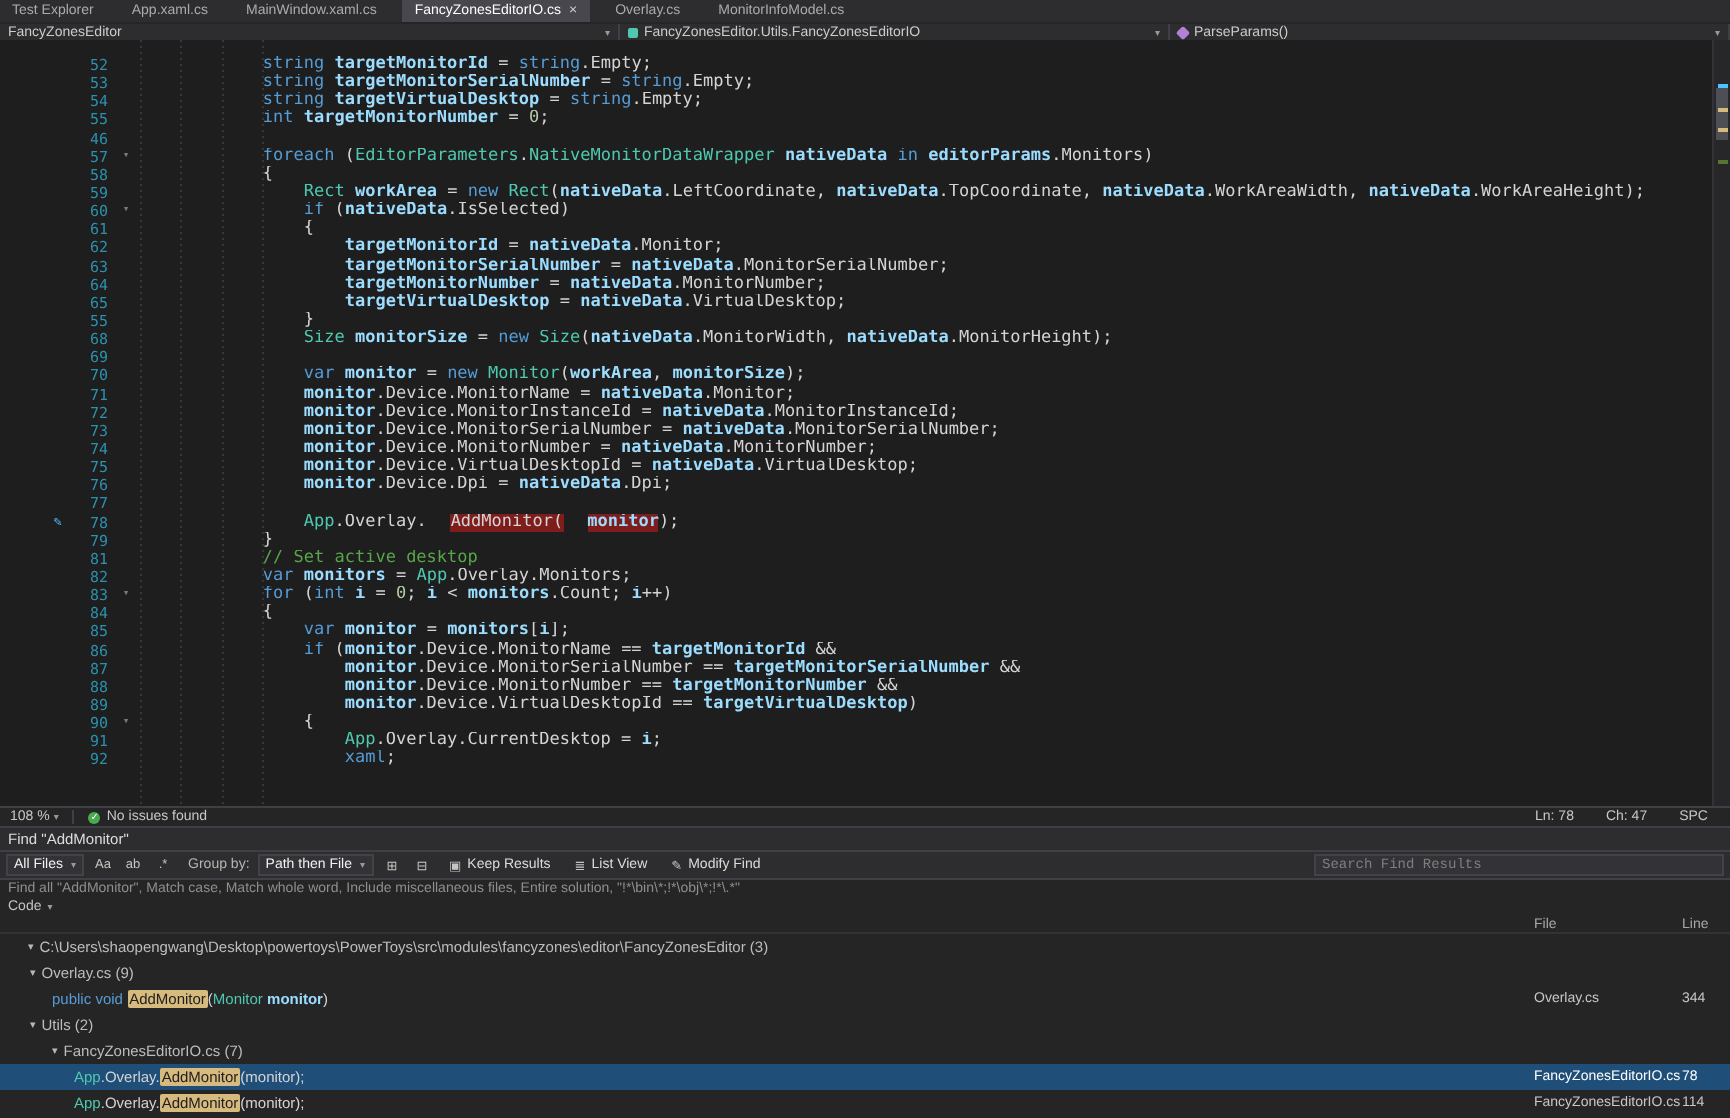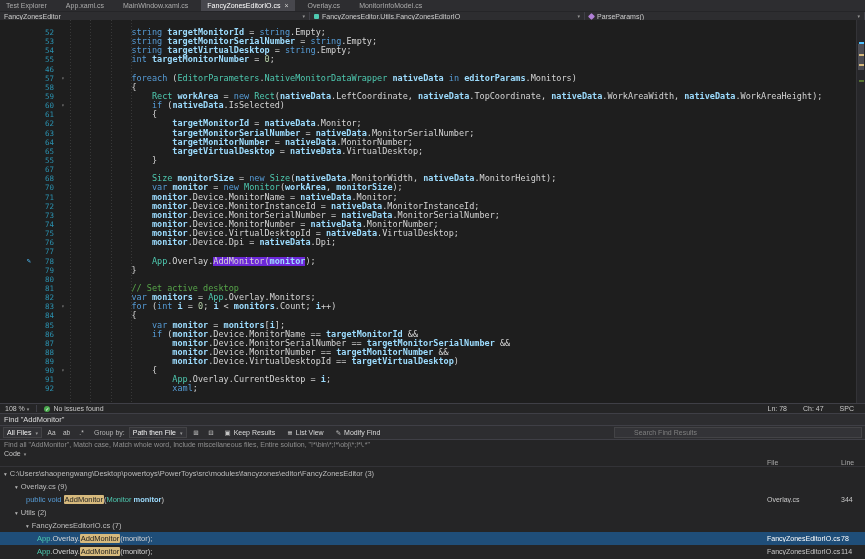--- a/index.html
+++ b/index.html
@@ -37,21 +37,21 @@
   .pmark { position:absolute; right:3px; top:0; color:#4FC1FF; font-size:7px; line-height:9px; }
   .cnum { width:22px; flex:none; text-align:right; color:#2B91AF; font-size:7.5px; padding-right:2px; }
   .cfold { width:14px; flex:none; text-align:center; color:#7A7A7A; font-size:5.5px; line-height:9.15px; }
   .ctext { flex:1; overflow:hidden; }
   .k { color:#569CD6; }
   .t { color:#4EC9B0; }
   .v { color:#9CDCFE; font-weight:bold; }
   .p { color:#D4D4D4; }
   .c { color:#57A64A; }
   .n { color:#B5CEA8; }
-  .hl { background:#6d28d9; }
+  .hl { background:#7f1d1d;margin-left:12px; }
   .vscroll { position:absolute; right:0; top:0; bottom:0; width:9px; background:#27272A; border-left:1px solid #333337; }
   .vthumb { position:absolute; left:1px; right:1px; top:24px; height:26px; background:#4E4E55; }
   .smark { position:absolute; left:2px; width:5px; height:2px; }
 
   
   .estatus { height:10px; background:#252526; border-top:1px solid #3F3F46; display:flex; align-items:center; gap:7px; font-size:7px; color:#C8C8C8; padding:0 5px; flex:none; }
   .zoomc { display:flex; align-items:center; gap:2px; }
   .zoomc .arrow { font-size:5px; color:#9A9A9A; }
   .sep { width:1px; height:7px; background:#3F3F46; }
   .health { display:flex; align-items:center; gap:3px; }
@@ -61,21 +61,21 @@
   
   .findpanel { flex:1; background:#252526; border-top:1px solid #3F3F46; display:flex; flex-direction:column; overflow:hidden; }
   .ftitle { height:11px; line-height:11px; background:#2D2D30; color:#DCDCDC; font-size:7.5px; padding:0 4px; flex:none; }
   .ftoolbar { height:15px; background:#2D2D30; border-top:1px solid #3F3F46; border-bottom:1px solid #3F3F46; display:flex; align-items:center; gap:4px; padding:0 3px; font-size:7px; flex:none; }
   .combo { background:#333337; border:1px solid #434346; height:11px; display:flex; align-items:center; gap:4px; padding:0 3px; color:#F1F1F1; white-space:nowrap; }
   .combo .arrow { font-size:5px; color:#999999; }
   .iconbtn { min-width:11px; height:11px; display:flex; align-items:center; justify-content:center; color:#C5C5C5; font-size:6.5px; padding:0 1px; }
   .tlabel { color:#B5B5B5; margin-left:3px; }
   .tbtn { display:flex; align-items:center; gap:3px; height:11px; padding:0 4px; color:#DCDCDC; white-space:nowrap; }
   .tbtn .bicon { color:#C5C5C5; font-size:6.5px; }
-  .fsearch { margin-left:auto; width:248px; height:11px; background:#333337; border:1px solid #434346; color:#CCCCCC; font-size:7px; padding:0 19px; font-family:Liberation Sans, sans-serif; outline:none; }
+  .fsearch { margin-left:auto; width:205px; height:11px; background:#333337; border:1px solid #434346; color:#CCCCCC; font-size:7px; padding:0 3px; font-family:Liberation Mono, monospace; outline:none; }
   .fsearch::placeholder { color:#7F7F7F; }
   .fsummary { height:9px; line-height:9px; padding:0 4px; color:#8F8F8F; font-size:7px; white-space:nowrap; overflow:hidden; flex:none; }
   .ffilter { height:9px; display:flex; align-items:center; gap:3px; padding:0 4px; color:#C5C5C5; font-size:7px; flex:none; }
   .ffilter .arrow { font-size:5px; color:#999999; }
   .fheader { height:9px; display:flex; align-items:center; font-size:7px; color:#A8A8A8; border-bottom:1px solid #333337; flex:none; }
   .fh-main { flex:1; padding-left:4px; }
   .fh-file { width:74px; flex:none; }
   .fh-line { width:24px; flex:none; }
   #results { flex:1; overflow:hidden; }
   .frow { height:13px; display:flex; align-items:center; font-size:7.5px; color:#C8C8C8; white-space:nowrap; }
@@ -145,33 +145,32 @@
         <div class="cl" data-name="code-line-57"><span class="cmarg" data-name="gutter-margin"></span><span class="cnum" data-name="line-number">57</span><span class="cfold" data-name="fold-chevron-icon">▾</span><span class="ctext" data-name="code-text"><span class="p">            </span><span class="k">foreach</span><span class="p"> (</span><span class="t">EditorParameters</span><span class="p">.</span><span class="t">NativeMonitorDataWrapper</span><span class="p"> </span><span class="v">nativeData</span><span class="p"> </span><span class="k">in</span><span class="p"> </span><span class="v">editorParams</span><span class="p">.Monitors)</span></span></div>
         <div class="cl" data-name="code-line-58"><span class="cmarg" data-name="gutter-margin"></span><span class="cnum" data-name="line-number">58</span><span class="cfold" data-name="fold-margin"></span><span class="ctext" data-name="code-text"><span class="p">            </span><span class="p">{</span></span></div>
         <div class="cl" data-name="code-line-59"><span class="cmarg" data-name="gutter-margin"></span><span class="cnum" data-name="line-number">59</span><span class="cfold" data-name="fold-margin"></span><span class="ctext" data-name="code-text"><span class="p">                </span><span class="t">Rect</span><span class="p"> </span><span class="v">workArea</span><span class="p"> = </span><span class="k">new</span><span class="p"> </span><span class="t">Rect</span><span class="p">(</span><span class="v">nativeData</span><span class="p">.LeftCoordinate, </span><span class="v">nativeData</span><span class="p">.TopCoordinate, </span><span class="v">nativeData</span><span class="p">.WorkAreaWidth, </span><span class="v">nativeData</span><span class="p">.WorkAreaHeight);</span></span></div>
         <div class="cl" data-name="code-line-60"><span class="cmarg" data-name="gutter-margin"></span><span class="cnum" data-name="line-number">60</span><span class="cfold" data-name="fold-chevron-icon">▾</span><span class="ctext" data-name="code-text"><span class="p">                </span><span class="k">if</span><span class="p"> (</span><span class="v">nativeData</span><span class="p">.IsSelected)</span></span></div>
         <div class="cl" data-name="code-line-61"><span class="cmarg" data-name="gutter-margin"></span><span class="cnum" data-name="line-number">61</span><span class="cfold" data-name="fold-margin"></span><span class="ctext" data-name="code-text"><span class="p">                </span><span class="p">{</span></span></div>
         <div class="cl" data-name="code-line-62"><span class="cmarg" data-name="gutter-margin"></span><span class="cnum" data-name="line-number">62</span><span class="cfold" data-name="fold-margin"></span><span class="ctext" data-name="code-text"><span class="p">                    </span><span class="v">targetMonitorId</span><span class="p"> = </span><span class="v">nativeData</span><span class="p">.Monitor;</span></span></div>
         <div class="cl" data-name="code-line-63"><span class="cmarg" data-name="gutter-margin"></span><span class="cnum" data-name="line-number">63</span><span class="cfold" data-name="fold-margin"></span><span class="ctext" data-name="code-text"><span class="p">                    </span><span class="v">targetMonitorSerialNumber</span><span class="p"> = </span><span class="v">nativeData</span><span class="p">.MonitorSerialNumber;</span></span></div>
         <div class="cl" data-name="code-line-64"><span class="cmarg" data-name="gutter-margin"></span><span class="cnum" data-name="line-number">64</span><span class="cfold" data-name="fold-margin"></span><span class="ctext" data-name="code-text"><span class="p">                    </span><span class="v">targetMonitorNumber</span><span class="p"> = </span><span class="v">nativeData</span><span class="p">.MonitorNumber;</span></span></div>
         <div class="cl" data-name="code-line-65"><span class="cmarg" data-name="gutter-margin"></span><span class="cnum" data-name="line-number">65</span><span class="cfold" data-name="fold-margin"></span><span class="ctext" data-name="code-text"><span class="p">                    </span><span class="v">targetVirtualDesktop</span><span class="p"> = </span><span class="v">nativeData</span><span class="p">.VirtualDesktop;</span></span></div>
         <div class="cl" data-name="code-line-66"><span class="cmarg" data-name="gutter-margin"></span><span class="cnum" data-name="line-number">55</span><span class="cfold" data-name="fold-margin"></span><span class="ctext" data-name="code-text"><span class="p">                </span><span class="p">}</span></span></div>
-        <div class="cl" data-name="code-line-67"><span class="cmarg" data-name="gutter-margin"></span><span class="cnum" data-name="line-number">67</span><span class="cfold" data-name="fold-margin"></span><span class="ctext" data-name="code-text"><span class="p"></span></span></div>
         <div class="cl" data-name="code-line-68"><span class="cmarg" data-name="gutter-margin"></span><span class="cnum" data-name="line-number">68</span><span class="cfold" data-name="fold-margin"></span><span class="ctext" data-name="code-text"><span class="p">                </span><span class="t">Size</span><span class="p"> </span><span class="v">monitorSize</span><span class="p"> = </span><span class="k">new</span><span class="p"> </span><span class="t">Size</span><span class="p">(</span><span class="v">nativeData</span><span class="p">.MonitorWidth, </span><span class="v">nativeData</span><span class="p">.MonitorHeight);</span></span></div>
+        <div class="cl" data-name="code-line-69"><span class="cmarg" data-name="gutter-margin"></span><span class="cnum" data-name="line-number">69</span><span class="cfold" data-name="fold-margin"></span><span class="ctext" data-name="code-text"><span class="p"></span></span></div>
         <div class="cl" data-name="code-line-70"><span class="cmarg" data-name="gutter-margin"></span><span class="cnum" data-name="line-number">70</span><span class="cfold" data-name="fold-margin"></span><span class="ctext" data-name="code-text"><span class="p">                </span><span class="k">var</span><span class="p"> </span><span class="v">monitor</span><span class="p"> = </span><span class="k">new</span><span class="p"> </span><span class="t">Monitor</span><span class="p">(</span><span class="v">workArea</span><span class="p">, </span><span class="v">monitorSize</span><span class="p">);</span></span></div>
         <div class="cl" data-name="code-line-71"><span class="cmarg" data-name="gutter-margin"></span><span class="cnum" data-name="line-number">71</span><span class="cfold" data-name="fold-margin"></span><span class="ctext" data-name="code-text"><span class="p">                </span><span class="v">monitor</span><span class="p">.Device.MonitorName = </span><span class="v">nativeData</span><span class="p">.Monitor;</span></span></div>
         <div class="cl" data-name="code-line-72"><span class="cmarg" data-name="gutter-margin"></span><span class="cnum" data-name="line-number">72</span><span class="cfold" data-name="fold-margin"></span><span class="ctext" data-name="code-text"><span class="p">                </span><span class="v">monitor</span><span class="p">.Device.MonitorInstanceId = </span><span class="v">nativeData</span><span class="p">.MonitorInstanceId;</span></span></div>
         <div class="cl" data-name="code-line-73"><span class="cmarg" data-name="gutter-margin"></span><span class="cnum" data-name="line-number">73</span><span class="cfold" data-name="fold-margin"></span><span class="ctext" data-name="code-text"><span class="p">                </span><span class="v">monitor</span><span class="p">.Device.MonitorSerialNumber = </span><span class="v">nativeData</span><span class="p">.MonitorSerialNumber;</span></span></div>
         <div class="cl" data-name="code-line-74"><span class="cmarg" data-name="gutter-margin"></span><span class="cnum" data-name="line-number">74</span><span class="cfold" data-name="fold-margin"></span><span class="ctext" data-name="code-text"><span class="p">                </span><span class="v">monitor</span><span class="p">.Device.MonitorNumber = </span><span class="v">nativeData</span><span class="p">.MonitorNumber;</span></span></div>
         <div class="cl" data-name="code-line-75"><span class="cmarg" data-name="gutter-margin"></span><span class="cnum" data-name="line-number">75</span><span class="cfold" data-name="fold-margin"></span><span class="ctext" data-name="code-text"><span class="p">                </span><span class="v">monitor</span><span class="p">.Device.VirtualDesktopId = </span><span class="v">nativeData</span><span class="p">.VirtualDesktop;</span></span></div>
         <div class="cl" data-name="code-line-76"><span class="cmarg" data-name="gutter-margin"></span><span class="cnum" data-name="line-number">76</span><span class="cfold" data-name="fold-margin"></span><span class="ctext" data-name="code-text"><span class="p">                </span><span class="v">monitor</span><span class="p">.Device.Dpi = </span><span class="v">nativeData</span><span class="p">.Dpi;</span></span></div>
         <div class="cl" data-name="code-line-77"><span class="cmarg" data-name="gutter-margin"></span><span class="cnum" data-name="line-number">77</span><span class="cfold" data-name="fold-margin"></span><span class="ctext" data-name="code-text"><span class="p"></span></span></div>
         <div class="cl" data-name="code-line-78"><span class="cmarg" data-name="gutter-margin"><span class="pmark" data-name="edit-pencil-icon">✎</span></span><span class="cnum" data-name="line-number">78</span><span class="cfold" data-name="fold-margin"></span><span class="ctext" data-name="code-text"><span class="p">                </span><span class="t">App</span><span class="p">.Overlay.</span><span class="p hl">AddMonitor(</span><span class="v hl">monitor</span><span class="p">);</span></span></div>
         <div class="cl" data-name="code-line-79"><span class="cmarg" data-name="gutter-margin"></span><span class="cnum" data-name="line-number">79</span><span class="cfold" data-name="fold-margin"></span><span class="ctext" data-name="code-text"><span class="p">            </span><span class="p">}</span></span></div>
-        <div class="cl" data-name="code-line-80"><span class="cmarg" data-name="gutter-margin"></span><span class="cnum" data-name="line-number">80</span><span class="cfold" data-name="fold-margin"></span><span class="ctext" data-name="code-text"><span class="p"></span></span></div>
         <div class="cl" data-name="code-line-81"><span class="cmarg" data-name="gutter-margin"></span><span class="cnum" data-name="line-number">81</span><span class="cfold" data-name="fold-margin"></span><span class="ctext" data-name="code-text"><span class="p">            </span><span class="c">// Set active desktop</span></span></div>
         <div class="cl" data-name="code-line-82"><span class="cmarg" data-name="gutter-margin"></span><span class="cnum" data-name="line-number">82</span><span class="cfold" data-name="fold-margin"></span><span class="ctext" data-name="code-text"><span class="p">            </span><span class="k">var</span><span class="p"> </span><span class="v">monitors</span><span class="p"> = </span><span class="t">App</span><span class="p">.Overlay.Monitors;</span></span></div>
         <div class="cl" data-name="code-line-83"><span class="cmarg" data-name="gutter-margin"></span><span class="cnum" data-name="line-number">83</span><span class="cfold" data-name="fold-chevron-icon">▾</span><span class="ctext" data-name="code-text"><span class="p">            </span><span class="k">for</span><span class="p"> (</span><span class="k">int</span><span class="p"> </span><span class="v">i</span><span class="p"> = </span><span class="n">0</span><span class="p">; </span><span class="v">i</span><span class="p"> &lt; </span><span class="v">monitors</span><span class="p">.Count; </span><span class="v">i</span><span class="p">++)</span></span></div>
         <div class="cl" data-name="code-line-84"><span class="cmarg" data-name="gutter-margin"></span><span class="cnum" data-name="line-number">84</span><span class="cfold" data-name="fold-margin"></span><span class="ctext" data-name="code-text"><span class="p">            </span><span class="p">{</span></span></div>
         <div class="cl" data-name="code-line-85"><span class="cmarg" data-name="gutter-margin"></span><span class="cnum" data-name="line-number">85</span><span class="cfold" data-name="fold-margin"></span><span class="ctext" data-name="code-text"><span class="p">                </span><span class="k">var</span><span class="p"> </span><span class="v">monitor</span><span class="p"> = </span><span class="v">monitors</span><span class="p">[</span><span class="v">i</span><span class="p">];</span></span></div>
         <div class="cl" data-name="code-line-86"><span class="cmarg" data-name="gutter-margin"></span><span class="cnum" data-name="line-number">86</span><span class="cfold" data-name="fold-margin"></span><span class="ctext" data-name="code-text"><span class="p">                </span><span class="k">if</span><span class="p"> (</span><span class="v">monitor</span><span class="p">.Device.MonitorName == </span><span class="v">targetMonitorId</span><span class="p"> &amp;&amp;</span></span></div>
         <div class="cl" data-name="code-line-87"><span class="cmarg" data-name="gutter-margin"></span><span class="cnum" data-name="line-number">87</span><span class="cfold" data-name="fold-margin"></span><span class="ctext" data-name="code-text"><span class="p">                    </span><span class="v">monitor</span><span class="p">.Device.MonitorSerialNumber == </span><span class="v">targetMonitorSerialNumber</span><span class="p"> &amp;&amp;</span></span></div>
         <div class="cl" data-name="code-line-88"><span class="cmarg" data-name="gutter-margin"></span><span class="cnum" data-name="line-number">88</span><span class="cfold" data-name="fold-margin"></span><span class="ctext" data-name="code-text"><span class="p">                    </span><span class="v">monitor</span><span class="p">.Device.MonitorNumber == </span><span class="v">targetMonitorNumber</span><span class="p"> &amp;&amp;</span></span></div>
         <div class="cl" data-name="code-line-89"><span class="cmarg" data-name="gutter-margin"></span><span class="cnum" data-name="line-number">89</span><span class="cfold" data-name="fold-margin"></span><span class="ctext" data-name="code-text"><span class="p">                    </span><span class="v">monitor</span><span class="p">.Device.VirtualDesktopId == </span><span class="v">targetVirtualDesktop</span><span class="p">)</span></span></div>
         <div class="cl" data-name="code-line-90"><span class="cmarg" data-name="gutter-margin"></span><span class="cnum" data-name="line-number">90</span><span class="cfold" data-name="fold-chevron-icon">▾</span><span class="ctext" data-name="code-text"><span class="p">                </span><span class="p">{</span></span></div>
@@ -245,21 +244,21 @@
     </div>
 
     <div class="fheader" data-name="results-column-header">
       <span class="fh-main" data-name="column-header-main"></span>
       <span class="fh-file" data-name="column-header-file">File</span>
       <span class="fh-line" data-name="column-header-line">Line</span>
     </div>
 
     <div id="results" data-name="results-tree">
         <div class="frow" data-name="result-group-row">
-          <span class="fmain" data-name="result-text" style="padding-left: 4px;"><span class="fexp" data-name="expander-icon">▾</span><span>C:\Users\shaopengwang\Desktop\powertoys\PowerToys\src\modules\fancyzones\editor\FancyZonesEditor (3)</span></span>
+          <span class="fmain" data-name="result-text" style="padding-left: 14px;"><span class="fexp" data-name="expander-icon">▾</span><span>C:\Users\shaopengwang\Desktop\powertoys\PowerToys\src\modules\fancyzones\editor\FancyZonesEditor (3)</span></span>
           <span class="ffile" data-name="result-file"></span>
           <span class="fline" data-name="result-line"></span>
         </div>
         <div class="frow" data-name="result-group-row">
           <span class="fmain" data-name="result-text" style="padding-left: 15px;"><span class="fexp" data-name="expander-icon">▾</span><span>Overlay.cs (9)</span></span>
           <span class="ffile" data-name="result-file"></span>
           <span class="fline" data-name="result-line"></span>
         </div>
         <div class="frow" data-name="result-row">
           <span class="fmain" data-name="result-text" style="padding-left: 26px;"><span class="k">public</span><span class="p"> </span><span class="k">void</span><span class="p"> </span><span class="fmatch" data-name="match-highlight">AddMonitor</span><span class="p">(</span><span class="t">Monitor</span><span class="p"> </span><span class="v">monitor</span><span class="p">)</span></span>

